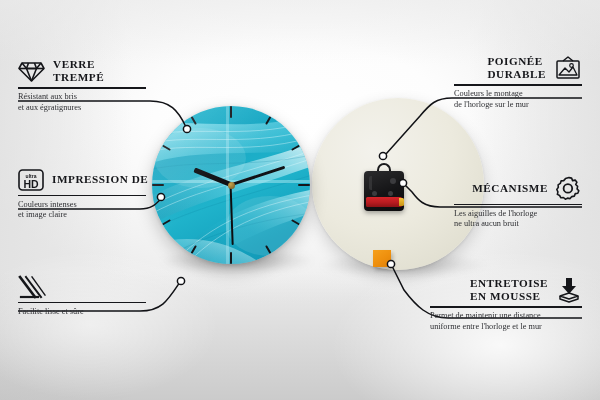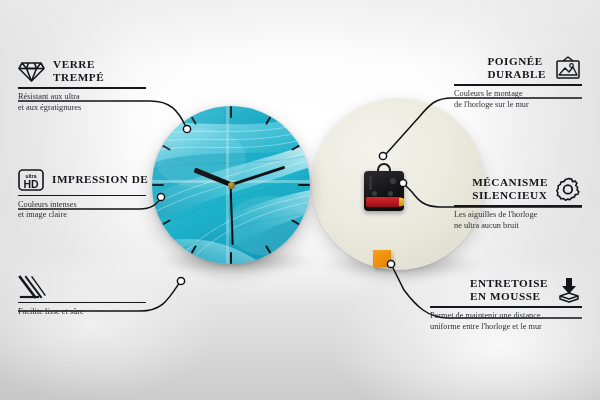--- a/index.html
+++ b/index.html
@@ -337,21 +337,21 @@
           <path d="M8.5,9.5 L10.5,4"></path>
           <path d="M18.5,9.5 L16.5,4"></path>
         </g>
       </svg>
       <div>
         <div class="co-title">VERRE</div>
         <div class="co-title">TREMPÉ</div>
       </div>
     </div>
     <div class="co-rule" style="width:128px;"></div>
-    <div class="co-desc">Résistant aux ultra
+    <div class="co-desc">Résistant aux bris
 et aux égratignures</div>
   </div>
 
   <div class="callout left" style="left:18px; top:168px; width:128px;">
     <div class="co-head">
       <svg class="co-icon" width="26" height="24" viewBox="0 0 26 24">
         <rect x="1" y="2" width="24" height="20" rx="3.5" fill="none" stroke="#15161a" stroke-width="1.6"></rect>
         <text x="13" y="10" text-anchor="middle" font-family="Liberation Sans, sans-serif" font-size="5" font-weight="700" fill="#15161a">ultra</text>
         <text x="13" y="19.5" text-anchor="middle" font-family="Liberation Sans, sans-serif" font-size="10.5" font-weight="700" fill="#15161a">HD</text>
       </svg>
@@ -396,21 +396,20 @@
     </div>
     <div class="co-rule" style="width:128px;"></div>
     <div class="co-desc">Couleurs le montage
 de l'horloge sur le mur</div>
   </div>
 
   <div class="callout right" style="left:454px; top:176px; width:128px;">
     <div class="co-head">
       <div>
         <div class="co-title">MÉCANISME</div>
-        <div class="co-title">SILENCIEUX</div>
       </div>
       <svg class="co-icon" width="26" height="25" viewBox="0 0 26 25">
         <g fill="none" stroke="#15161a" stroke-width="1.8" stroke-linejoin="round">
           <path d="M13,1.6 L15.6,2.1 L16.6,4.6 L19.2,4.1 L20.9,6.2 L19.7,8.5 L21.6,10.3 L21.1,12.9
                    L22.8,14.8 L21.8,17.2 L19.3,17.6 L18.3,20.1 L15.8,20.6 L14.1,22.6 L11.5,22.1
                    L9.4,23.2 L7.4,21.5 L4.9,21.8 L3.6,19.5 L1.4,18.4 L1.9,15.8 L0.8,13.5 L2.3,11.4
                    L2.1,8.8 L4.3,7.4 L5.1,4.9 L7.7,4.6 L9.5,2.6 Z" stroke-width="1.6"></path>
           <circle cx="11.9" cy="12.4" r="4.3"></circle>
         </g>
       </svg>

